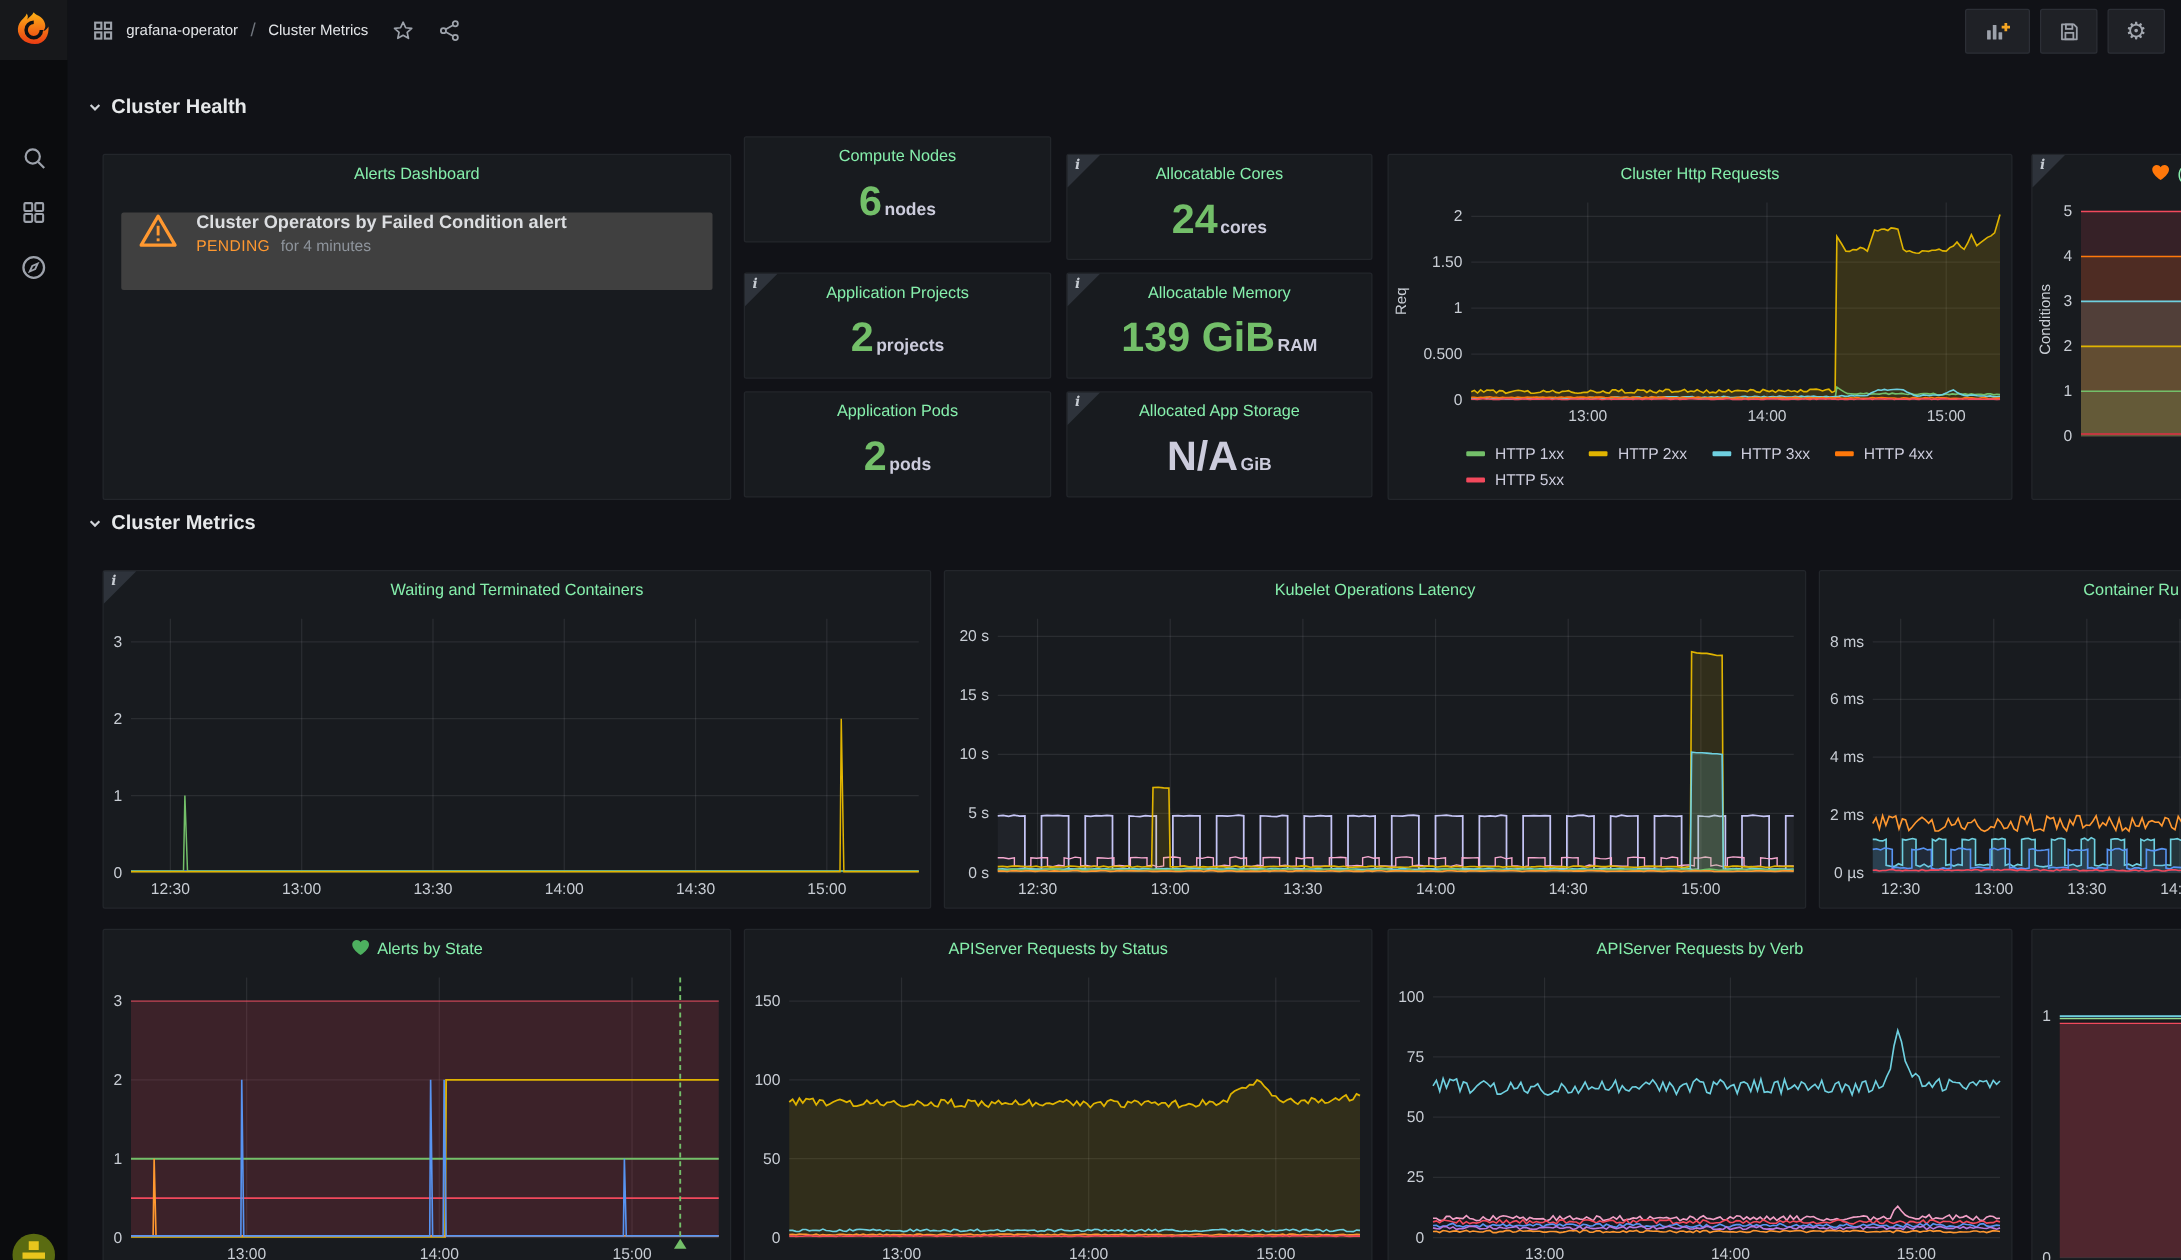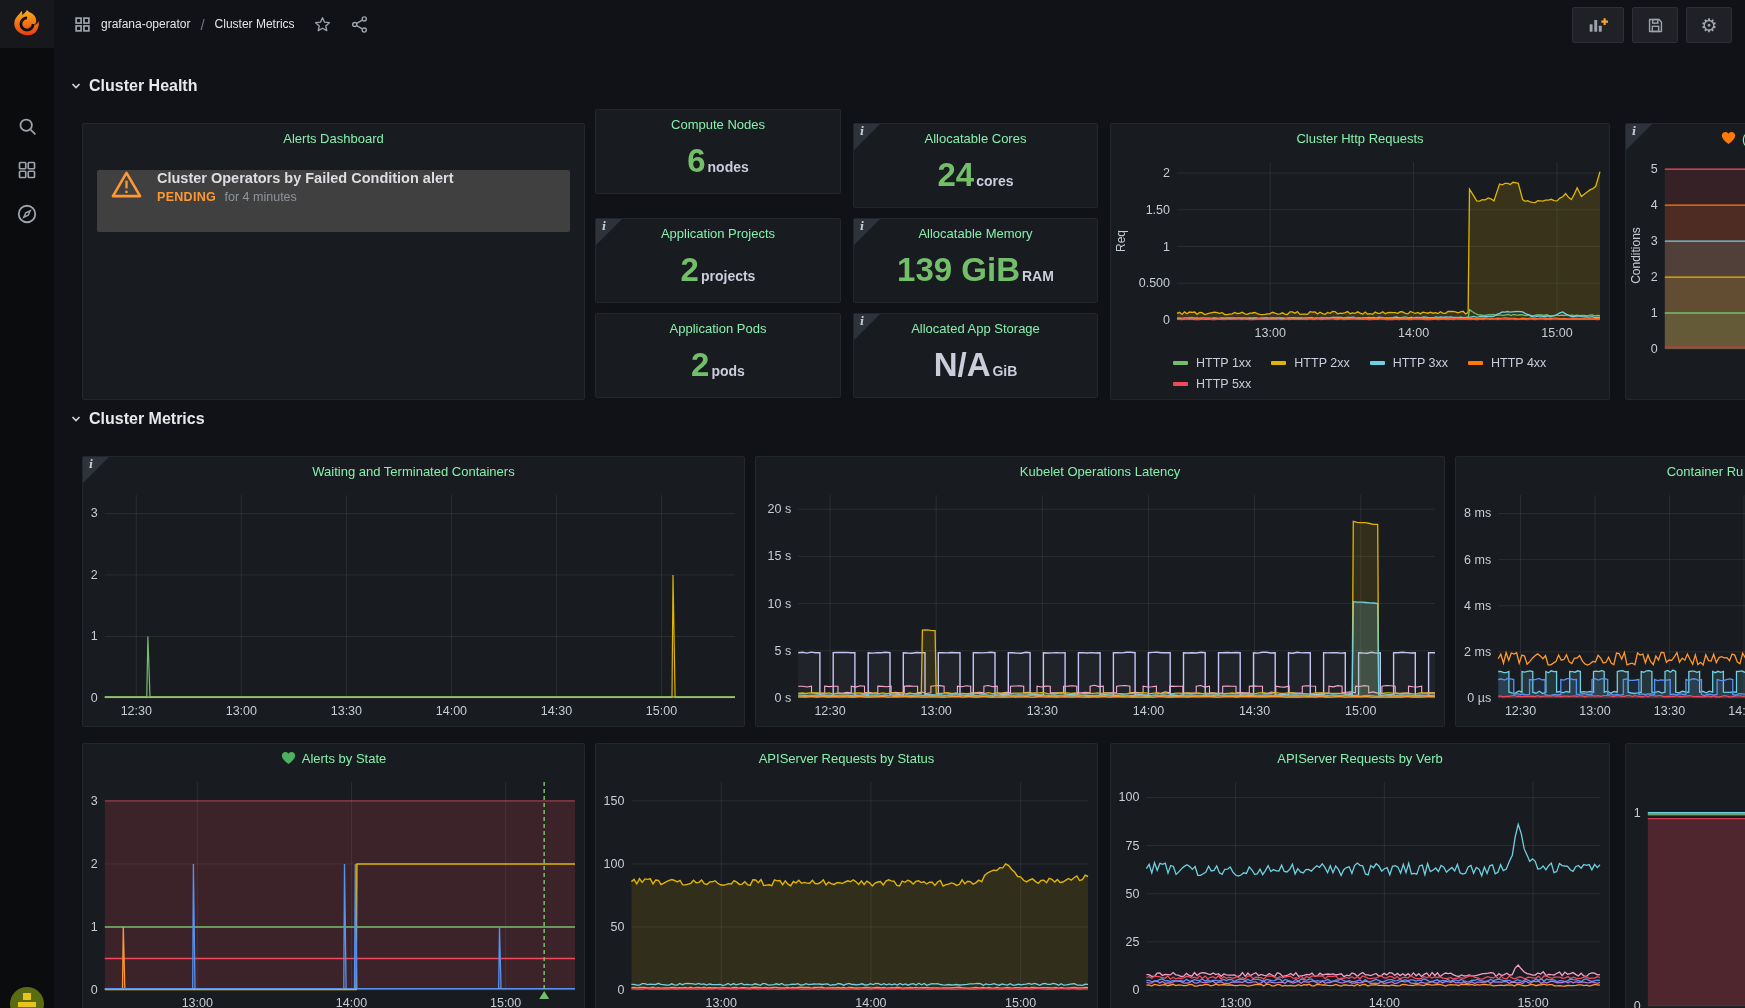--- a/index.html
+++ b/index.html
@@ -30,21 +30,21 @@
   .info-i{position:absolute;top:1px;left:6px;z-index:4;font-family:"DejaVu Serif",serif;font-style:italic;font-weight:bold;font-size:11px;color:#c6cbd2;cursor:pointer;}
   
   .statval{position:absolute;left:0;right:0;top:26px;bottom:8px;display:flex;align-items:center;justify-content:center;}
   .statval .v{font-size:33px;font-weight:700;line-height:1;}
   .statval .u{font-size:14px;font-weight:700;color:#ccccdc;align-self:flex-end;margin-left:2px;margin-bottom:2px;}
   .statrow{display:flex;align-items:baseline;}
   
   .alert-item{position:absolute;left:14px;right:14px;top:46px;height:62px;background:#404040;border-radius:2px;display:flex;align-items:flex-start;padding:0 14px;gap:15px;cursor:pointer;}
   .alert-t1{font-size:14.5px;font-weight:700;color:#dcdee1;}
   .alert-t2{margin-top:4px;font-size:12.5px;}
-  .alert-state{color:#ff9830;font-weight:700;letter-spacing:.3px;margin-top:26px;}
+  .alert-state{color:#ff9830;font-weight:400;letter-spacing:.3px;margin-top:26px;}
   .alert-dur{color:#8e949c;margin-left:5px;}
   
   .legend{position:absolute;left:62px;right:8px;bottom:8px;display:flex;flex-wrap:wrap;column-gap:20px;row-gap:7px;text-align:right;}
   .litem{display:flex;align-items:center;gap:8px;font-size:12.5px;color:#ccccdc;cursor:pointer;}
   .lswatch{width:15px;height:4px;border-radius:1px;}
   svg{display:block;}
 </style>
 </head>
 <body>
 

